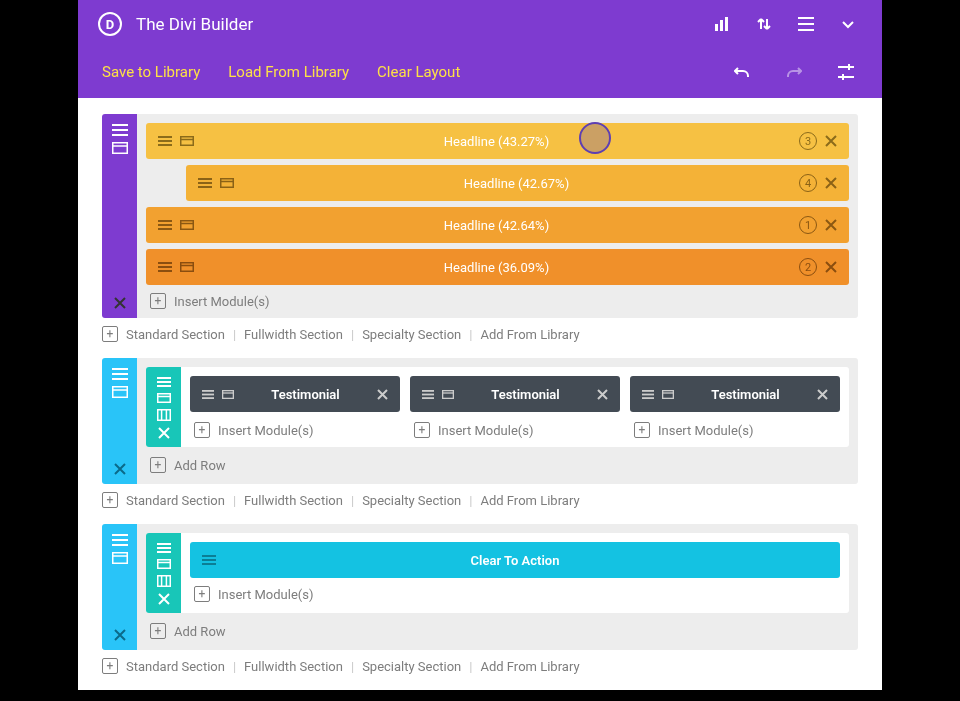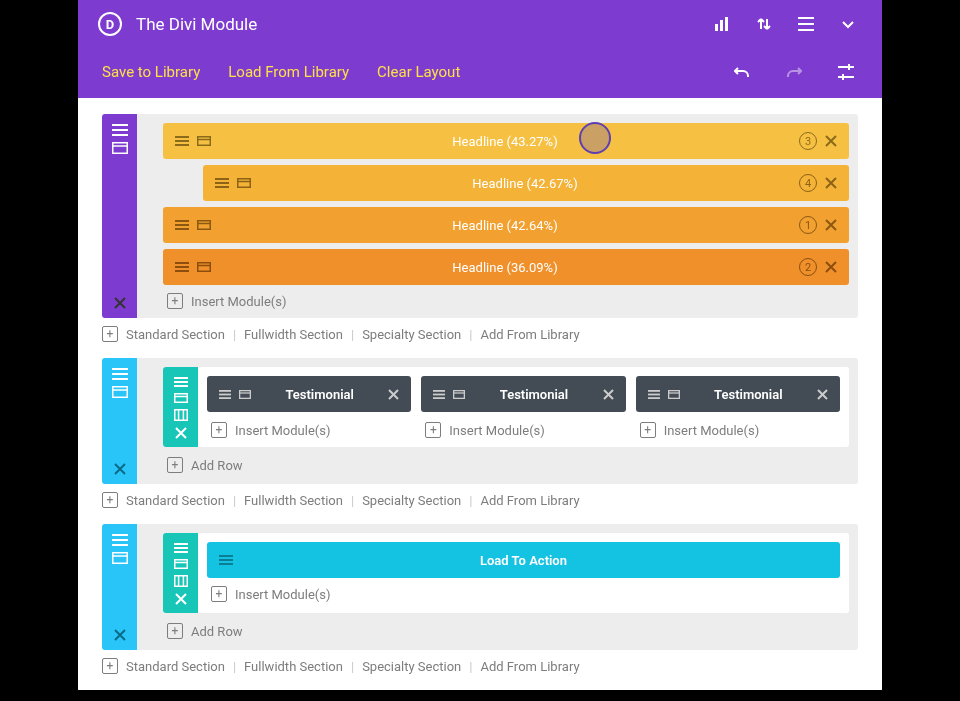--- a/index.html
+++ b/index.html
@@ -59,21 +59,21 @@
     margin:0 24px 8px;
     border-radius:3px;
     display:flex;
     overflow:visible;
     position:relative;
   }
   .section-body{
     flex:1;
     background:#EDEDED;
     border-radius:0 3px 3px 0;
-    padding:9px 9px 9px 26px;
+    padding:9px 9px 9px 9px;
     position:relative;
   }
   .sec-handle{
     width:35px;
     display:flex;flex-direction:column;align-items:center;
     border-radius:3px 0 0 3px;
     color:#fff;
     padding-top:10px;
     gap:6px;
     position:relative;
@@ -171,21 +171,21 @@
   .handle-ico{cursor:pointer;}
 </style>
 </head>
 <body>
 
 <div class="app">
 
   <div class="hdr">
     <div class="hdr-top">
       <div class="logo">D</div>
-      <div class="title">The Divi Module</div>
+      <div class="title">The Divi Builder</div>
       <div class="hdr-spacer"></div>
       <div class="hdr-ico">
         <svg width="16" height="16" viewBox="0 0 16 16">
             <rect x="1" y="8" width="3" height="7" fill="#fff"></rect>
             <rect x="6" y="4" width="3" height="11" fill="#fff"></rect>
             <rect x="11" y="1" width="3" height="14" fill="#fff"></rect>
           </svg>
       </div>
       <div class="hdr-ico">
         <svg width="16" height="16" viewBox="0 0 16 16" stroke="#fff" stroke-width="2" fill="none">
@@ -600,21 +600,21 @@
           <div class="mod cyan">
             <div class="lefticons">
               <span class="ico">
                   <svg width="14" height="10" viewBox="0 0 14 10">
                     <rect width="14" height="2" fill="#0B7E95"></rect>
                     <rect y="4" width="14" height="2" fill="#0B7E95"></rect>
                     <rect y="8" width="14" height="2" fill="#0B7E95"></rect>
                   </svg>
                 </span>
             </div>
-            <div class="lbl" style="font-weight:600">Load To Action</div>
+            <div class="lbl" style="font-weight:600">Clear To Action</div>
             <div style="width:14px"></div>
           </div>
           <div class="insert" style="padding-top:8px">
             <div class="plusbox">+</div>
             <span>Insert Module(s)</span>
           </div>
         </div>
       </div>
       <div class="addline">
         <div class="plusbox">+</div>

